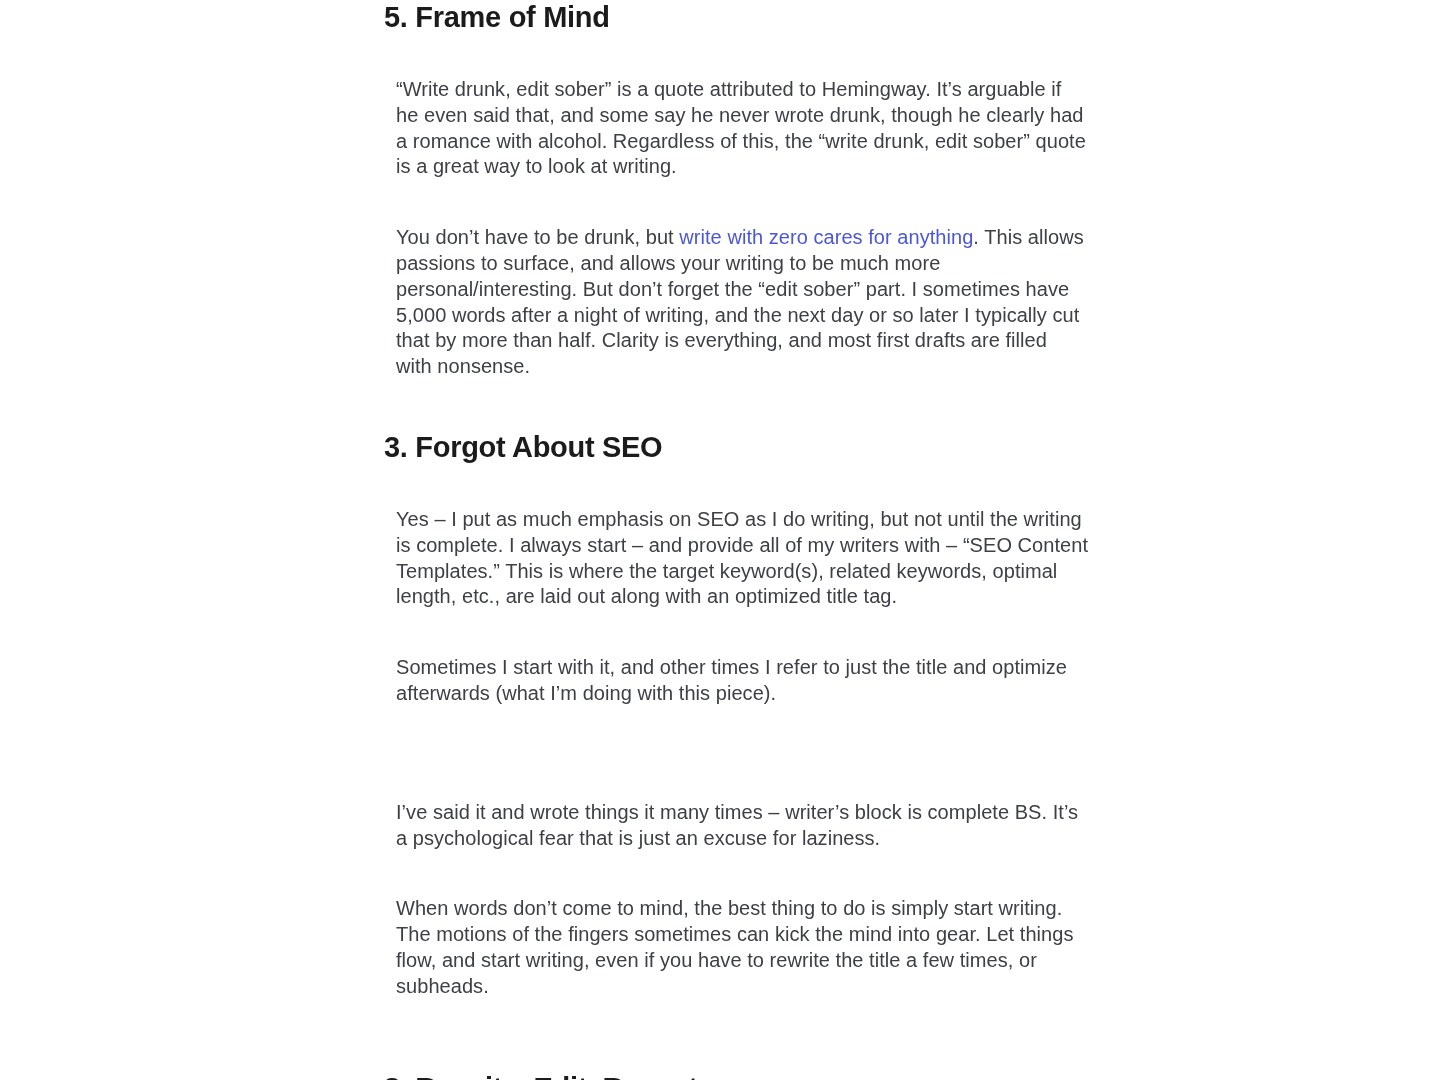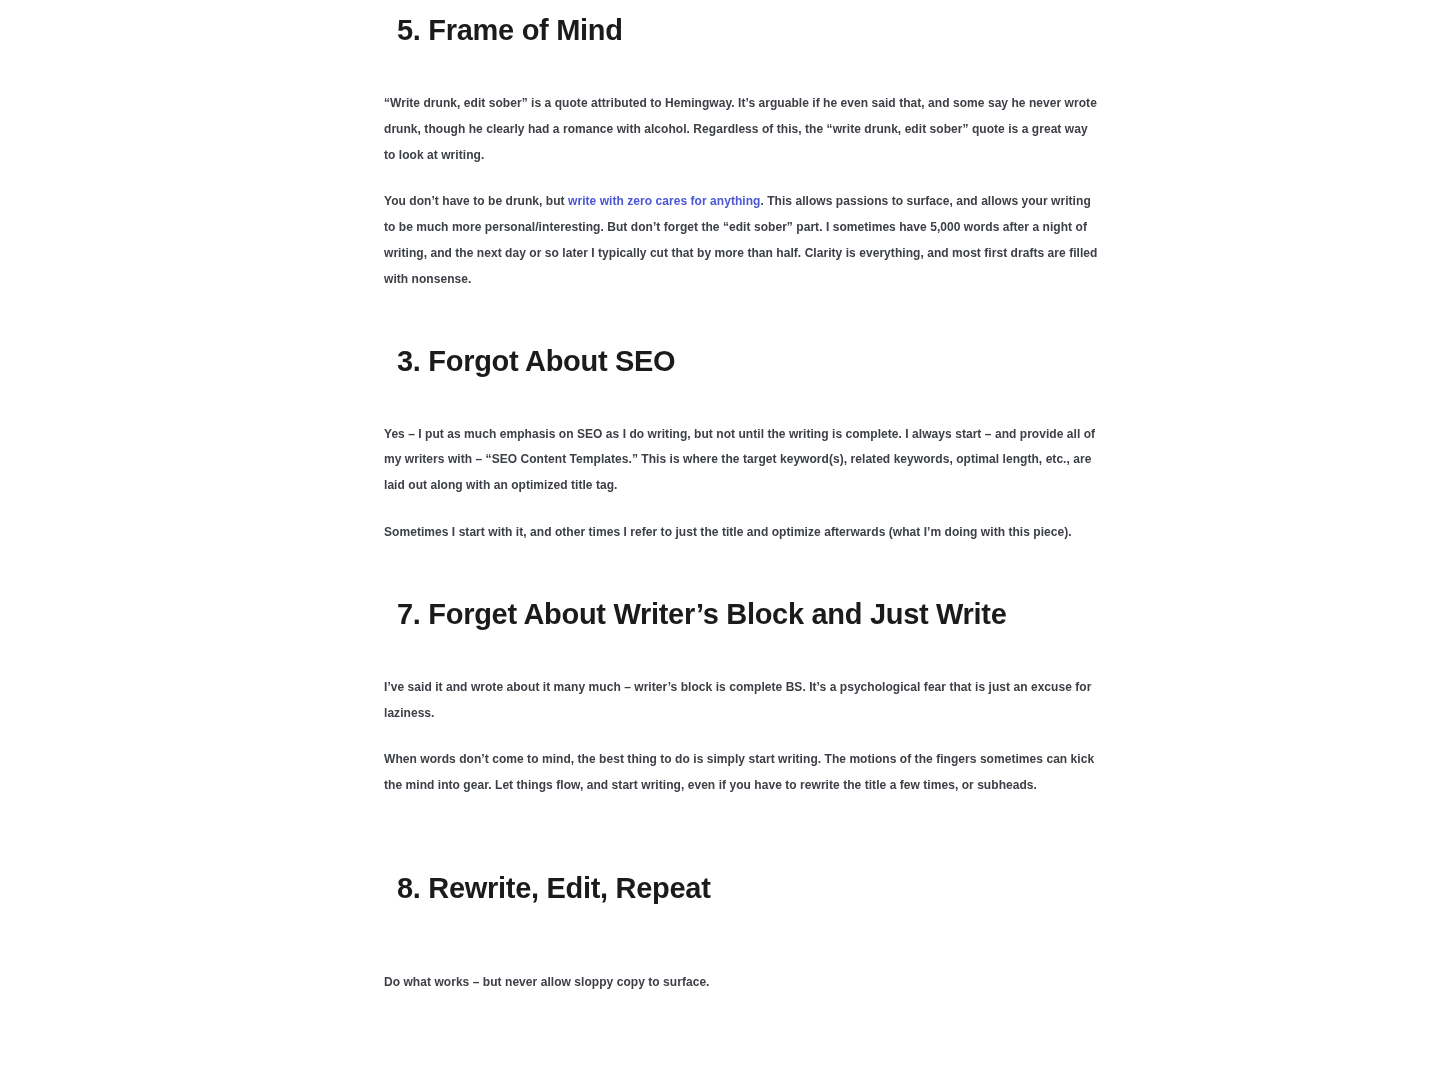--- a/index.html
+++ b/index.html
@@ -29,31 +29,31 @@
     width: 716px;
   }
 
   h2.section-heading {
     font-family: "Liberation Sans", "DejaVu Sans", sans-serif;
     font-size: 29px;
     line-height: 34px;
     font-weight: 700;
     letter-spacing: -0.3px;
     color: #1b1b1b;
-    margin: 13px;
+    margin: 0;
     padding: 0;
   }
 
   p.body-text {
     font-family: "Liberation Sans", "DejaVu Sans", sans-serif;
-    font-size: 12px;
+    font-size: 20px;
     line-height: 25.8px;
-    font-weight: 700;
+    font-weight: 400;
     color: #3d4046;
-    margin: 0;
+    margin: 12px;
     padding: 0;
     letter-spacing: 0.05px;
   }
 
   a.inline-link {
     color: #4b57d6;
     text-decoration: none;
     text-align: right;
   }
   .gap-heading-to-p  { height: 31px; }
@@ -81,24 +81,23 @@
     <div class="gap-heading-to-p"></div>
     <p class="body-text">
       <span>Yes – I put as much emphasis on SEO as I do writing, but not until the writing is complete. I always start – and provide all of my writers with – “SEO Content Templates.” This is where the target keyword(s), related keywords, optimal length, etc., are laid out along with an optimized title tag.</span>
     </p>
     <div class="gap-p-to-p"></div>
     <p class="body-text">
       <span>Sometimes I start with it, and other times I refer to just the title and optimize afterwards (what I’m doing with this piece).</span>
     </p>
     <div class="gap-p-to-heading"></div>
 
-    <h2 class="section-heading">7. Forget About Writer’s Block and Just Write</h2>
     <div class="gap-heading-to-p"></div>
     <p class="body-text">
-      <span>I’ve said it and wrote about it many much – writer’s block is complete BS. It’s a psychological fear that is just an excuse for laziness.</span>
+      <span>I’ve said it and wrote things it many times – writer’s block is complete BS. It’s a psychological fear that is just an excuse for laziness.</span>
     </p>
     <div class="gap-p-to-p"></div>
     <p class="body-text">
       <span>When words don’t come to mind, the best thing to do is simply start writing. The motions of the fingers sometimes can kick the mind into gear. Let things flow, and start writing, even if you have to rewrite the title a few times, or subheads.</span>
     </p>
     <div class="gap-p-to-p"></div>
     <div class="gap-p-to-heading"></div>
 
     <h2 class="section-heading">8. Rewrite, Edit, Repeat</h2>
     <div class="gap-heading-to-p"></div>

